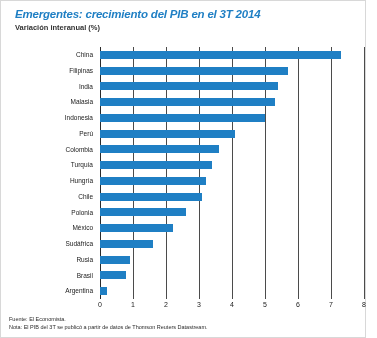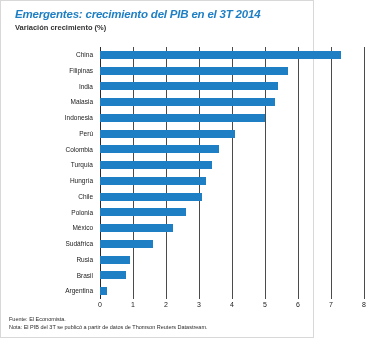--- a/index.html
+++ b/index.html
@@ -4,21 +4,21 @@
 <style>
   html,body{margin:0;padding:0;}
   body{
     width:377px;height:338px;
     background:#ffffff;
     font-family:"Liberation Sans",sans-serif;
     overflow:hidden;
   }
   #chart-card{
     position:relative;
-    width:314px;height:338px;
+    width:366px;height:338px;
     box-sizing:border-box;
     background:#ffffff;
     border:1px solid #d8d8d8;
   }
   #title{
     position:absolute;left:14px;top:7px;
     font-size:11.5px;font-weight:bold;font-style:italic;
     color:#1f7fc4;letter-spacing:-0.2px;white-space:nowrap;
   }
   #subtitle{
@@ -75,21 +75,21 @@
     font-size:5.5px;color:#2b2b2b;
     line-height:8px;white-space:nowrap;
   }
 </style>
 </head>
 <body>
 
 <div id="chart-card">
 
   <div id="title">Emergentes: crecimiento del PIB en el 3T 2014</div>
-  <div id="subtitle">Variación crecimiento (%)</div>
+  <div id="subtitle">Variación interanual (%)</div>
 
   <div id="cat-labels">
       <div class="cat-label" style="top: 0px; height: 15.75px; line-height: 15.75px;">China</div>
       <div class="cat-label" style="top: 15.75px; height: 15.75px; line-height: 15.75px;">Filipinas</div>
       <div class="cat-label" style="top: 31.5px; height: 15.75px; line-height: 15.75px;">India</div>
       <div class="cat-label" style="top: 47.25px; height: 15.75px; line-height: 15.75px;">Malasia</div>
       <div class="cat-label" style="top: 63px; height: 15.75px; line-height: 15.75px;">Indonesia</div>
       <div class="cat-label" style="top: 78.75px; height: 15.75px; line-height: 15.75px;">Perú</div>
       <div class="cat-label" style="top: 94.5px; height: 15.75px; line-height: 15.75px;">Colombia</div>
       <div class="cat-label" style="top: 110.25px; height: 15.75px; line-height: 15.75px;">Turquía</div>

